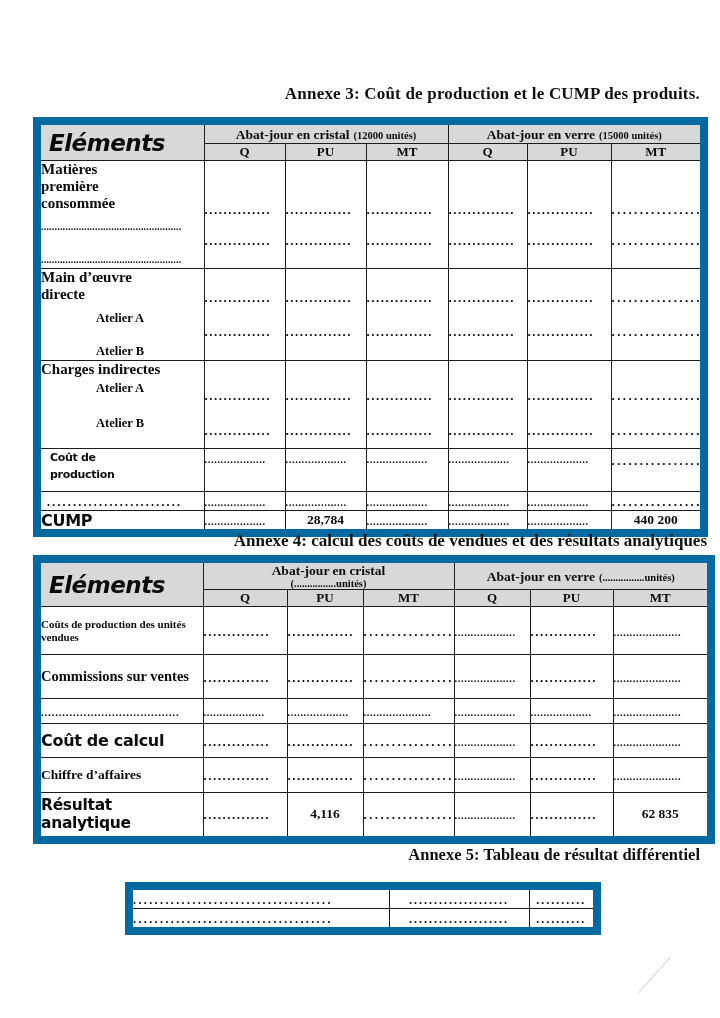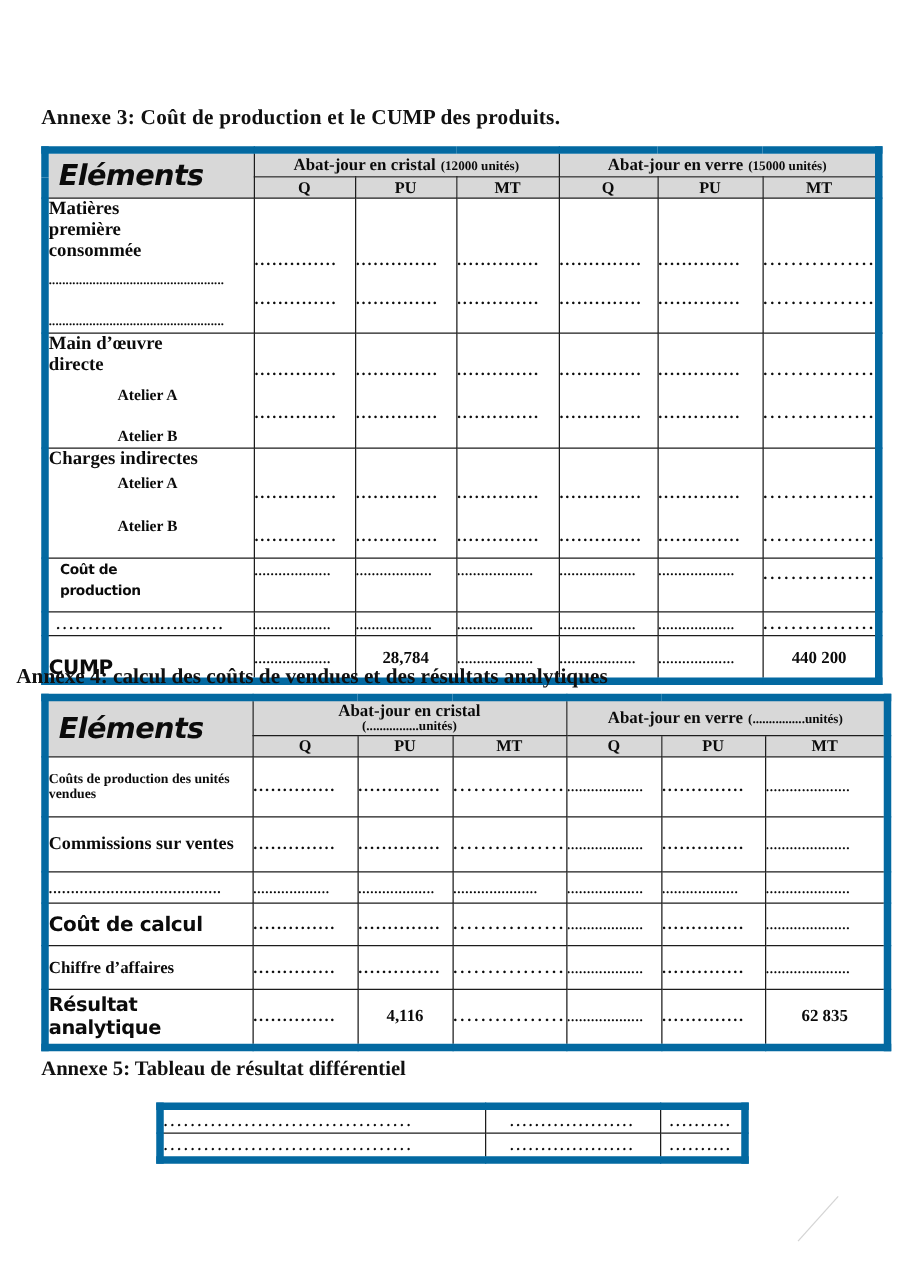--- a/index.html
+++ b/index.html
@@ -1,30 +1,30 @@
 <!DOCTYPE html>
 <html><head>
 <meta charset="utf-8">
 <style>
   html,body { margin:0; padding:0; }
   .page {
     position:relative; width:720px; height:1018px; background:#fff;
     font-family:"Liberation Serif", serif; color:#0b0b0b; overflow:hidden;
   }
   .title {
-    position:absolute; text-align:left; font-weight:700;
+    position:absolute; text-align:right; font-weight:700;
     font-family:"Liberation Serif", serif; color:#111;
   }
   #title3 { left:33px; width:667px; top:84px;  font-size:17px; letter-spacing:0.2px; }
   #title4 { left:13px; width:694px; top:531px; font-size:17px; }
   #title5 { left:33px; width:667px; top:845px; font-size:16.5px; }
 
   table.t { position:absolute; border-collapse:collapse; table-layout:fixed; }
   table.t td { border:1.5px solid #1c1c1c; padding:0; overflow:hidden; }
-  table.t { border:6px solid #0369a1; }
+  table.t { border:8px solid #0369a1; }
   .hdr { background:#d8d8d8; text-align:center; vertical-align:middle; }
 
   .elements {
     font-family:"DejaVu Sans", sans-serif; font-weight:700; font-style:italic;
     font-size:23px; text-align:left !important; padding-left:8px !important;
     letter-spacing:-0.5px;
   }
   .grp  { font-size:13.5px; font-weight:700; line-height:15px; }
   .grpu { font-size:10.5px; font-weight:700; }
   .qpm  { font-size:13px; font-weight:700; }
@@ -234,21 +234,21 @@
       <td class="vc" style="padding-left:6px"><span class="dr3">..........................</span></td>
       <td class="dc vc"><span class="df">...................</span></td>
       <td class="dc vc"><span class="df">...................</span></td>
       <td class="dc vc"><span class="df">...................</span></td>
       <td class="dc vc"><span class="df">...................</span></td>
       <td class="dc vc"><span class="df">...................</span></td>
       <td class="dc vc"><span class="dml">................</span></td>
     </tr>
 
     <tr style="height:21px">
-      <td class="lab sans vc" style="font-size:16px; padding-top:16px">CUMP</td>
+      <td class="lab sans vc" style="font-size:16px; padding-top:0">CUMP</td>
       <td class="dc vc"><span class="df">...................</span></td>
       <td class="num">28,784</td>
       <td class="dc vc"><span class="df">...................</span></td>
       <td class="dc vc"><span class="df">...................</span></td>
       <td class="dc vc"><span class="df">...................</span></td>
       <td class="num">440 200</td>
     </tr>
   </tbody>
     </table>
 

